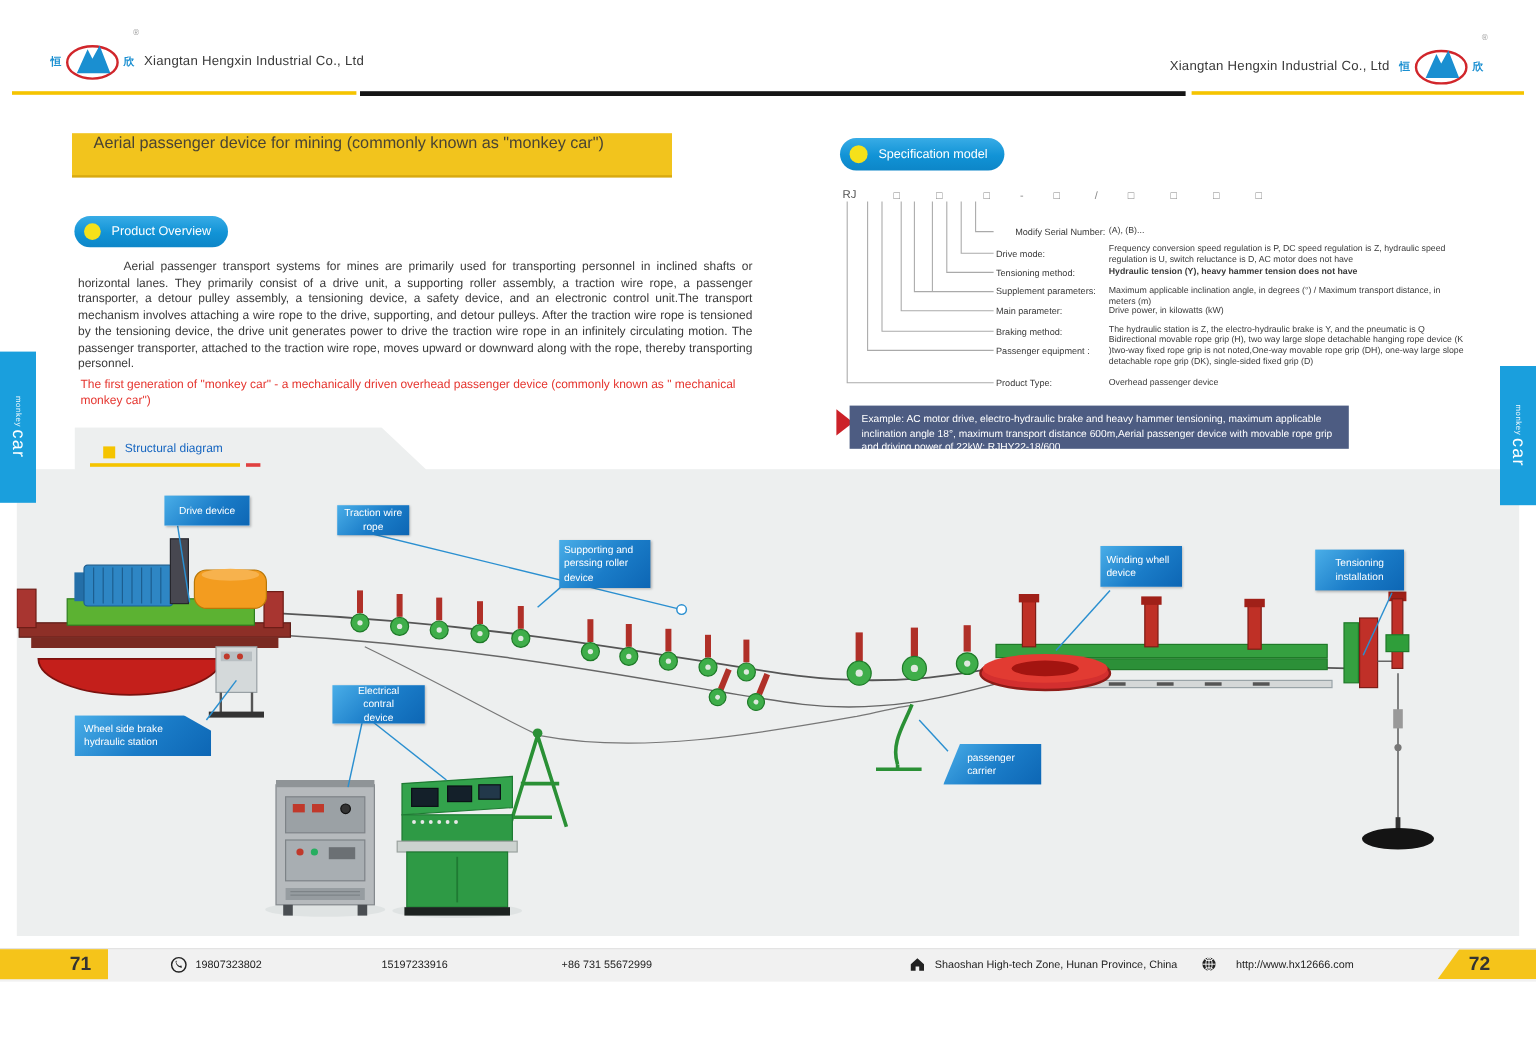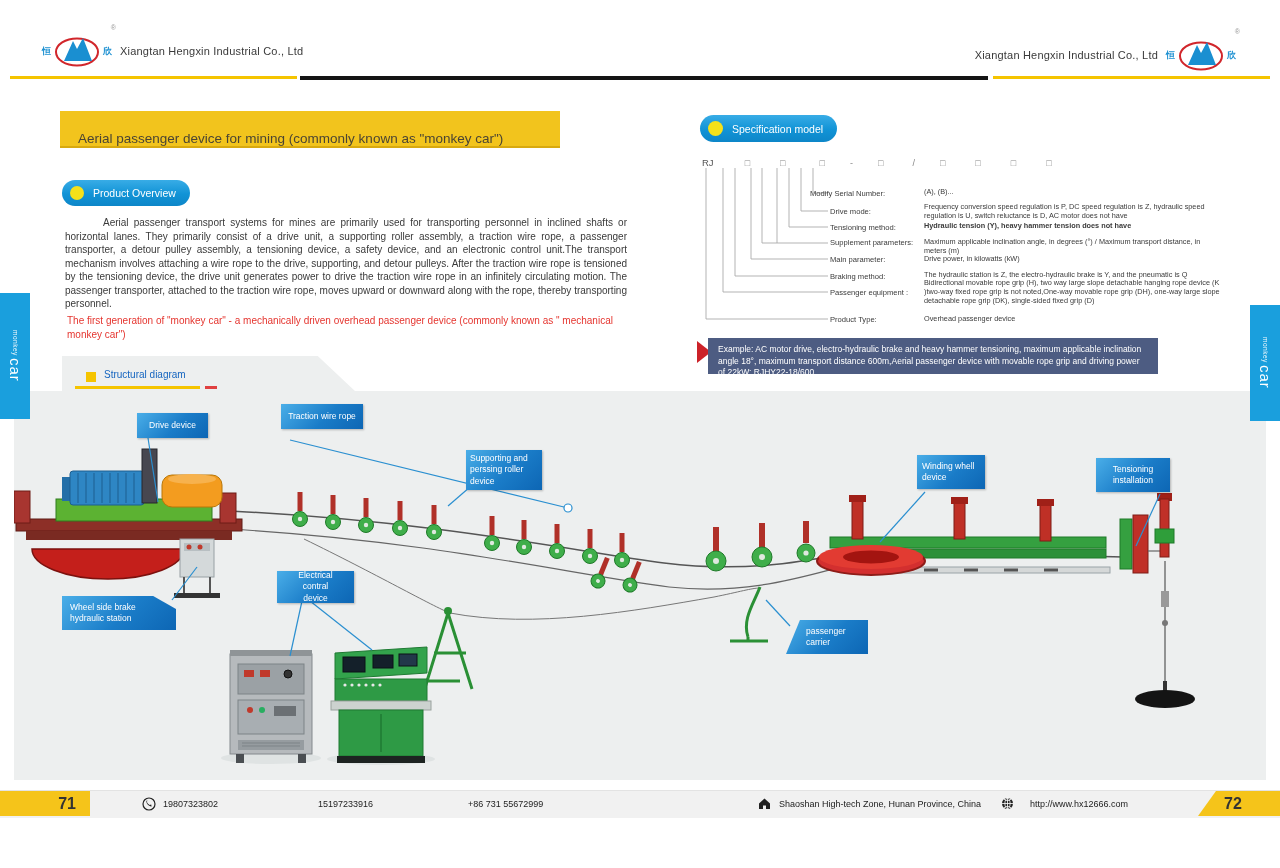--- a/index.html
+++ b/index.html
@@ -10,21 +10,21 @@
   
   .hdr{display:flex;align-items:center;gap:8px;}
   .company{font-size:11px;color:#3a3a3a;letter-spacing:.2px;}
   .logo{position:relative;display:flex;align-items:center;gap:1px;height:38px;}
   .logo .cjk{font-size:9px;color:#1a8fd1;font-weight:bold;}
   .logo .reg{position:absolute;top:-8px;right:-4px;font-size:7px;color:#999;}
   .rule{position:absolute;top:76px;height:3px;}
 
   
   .title-banner{left:60px;top:111px;width:500px;height:35px;background:#f2c41d;
-    box-shadow:0 2px 0 #d8a90f;display:flex;align-items:flex-end;padding-left:18px;
+    box-shadow:0 2px 0 #d8a90f;display:flex;align-items:flex-start;padding-left:18px;
     font-size:13.5px;color:#4a4433;box-sizing:border-box;}
   .pill{height:26px;border-radius:13px;background:linear-gradient(180deg,#38ace6 0%,#1193d6 55%,#0d86c8 100%);
     display:flex;align-items:center;color:#fff;font-size:10.5px;padding:0 14px 0 8px;box-sizing:border-box;}
   .pill .dot{width:14px;height:14px;border-radius:50%;background:#f5e11a;margin-right:9px;flex:0 0 auto;}
 
   .para{left:65px;top:216px;width:562px;font-size:10px;line-height:13.5px;color:#3a3a3a;
     text-align:justify;text-indent:38px;}
   .redtext{left:67px;top:314px;width:553px;font-size:10px;line-height:13.5px;color:#e5352f;}
 
   
@@ -44,21 +44,21 @@
   .side-tab{background:#1a9fdd;display:flex;flex-direction:column;align-items:center;
     justify-content:center;color:#fff;gap:3px;}
   .side-tab .w1{writing-mode:vertical-rl;font-size:6.5px;letter-spacing:.5px;opacity:.95;}
   .side-tab .w2{writing-mode:vertical-rl;font-size:15px;letter-spacing:1px;}
 
   
   .model-code{left:702px;top:157px;display:flex;align-items:center;font-size:9px;color:#888;gap:25px;}
   .model-code .pref{color:#555;font-size:9.5px;}
   .spec-label{font-size:7.6px;color:#3a3a3a;width:92px;line-height:9.2px;}
   .spec-value{font-size:7.3px;color:#3a3a3a;width:298px;line-height:8.8px;}
-  .example-box{left:708px;top:338px;width:450px;height:36px;background:#4d5c82;color:#fff;
+  .example-box{left:708px;top:338px;width:416px;height:36px;background:#4d5c82;color:#fff;
     font-size:8.5px;line-height:11.5px;padding:6px 10px;box-sizing:border-box;}
   .example-tri{left:697px;top:341px;width:0;height:0;border-top:11px solid transparent;
     border-bottom:11px solid transparent;border-left:14px solid #cc2229;}
 
   
   .footer-strip{left:0;top:790px;width:1280px;height:27px;background:#f1f1f1;border-top:1px solid #e3e3e3;}
   .f-item{position:absolute;top:790px;height:27px;display:flex;align-items:center;font-size:9px;color:#222;}
   .pageno{background:#f5c41a;font-size:16px;font-weight:bold;color:#333;display:flex;align-items:center;}
 </style>
 </head>
@@ -309,21 +309,21 @@
       <path d="M158,209 L183,176"></path>
       <path d="M288,210 L276,265"></path>
       <path d="M296,210 L358,259"></path>
       <path d="M776,235 L752,209"></path>
     </g>
   </svg>
 
   <div class="callout center" style="left:137px;top:413px;width:71px;height:25px;">
       <span>Drive device</span>
     </div>
-  <div class="callout center" style="left:281px;top:404px;width:82px;height:25px;justify-content:center;">
+  <div class="callout center" style="left:281px;top:421px;width:60px;height:25px;justify-content:center;">
       <span>Traction wire rope</span>
     </div>
   <div class="callout" style="left:466px;top:450px;width:76px;height:40px;padding:2px 4px;">
       <span>Supporting and perssing roller device</span>
     </div>
   <div class="callout" style="left:917px;top:455px;width:68px;height:34px;padding:2px 5px;">
       <span>Winding whell device</span>
     </div>
   <div class="callout center" style="left:1096px;top:458px;width:74px;height:34px;padding:2px 4px;">
       <span>Tensioning installation</span>
@@ -373,21 +373,21 @@
       <path d="M35,3 V111 H128"></path>
       <path d="M51,3 V94 H128"></path>
       <path d="M62,3 V78 H128"></path>
       <path d="M77,3 V78"></path>
       <path d="M89,3 V62 H128"></path>
       <path d="M101,3 V46 H128"></path>
       <path d="M113,3 V28 H128"></path>
     </g>
   </svg>
 
-  <div class="abs spec-label" style="left:810px;top:189px;">Modify Serial Number:</div>
+  <div class="abs spec-label" style="left:846px;top:189px;">Modify Serial Number:</div>
   <div class="abs spec-value" style="left:924px;top:188px;">(A), (B)...</div>
   <div class="abs spec-label" style="left:830px;top:207px;">Drive mode:</div>
   <div class="abs spec-value" style="left:924px;top:203px;">Frequency conversion speed regulation is P, DC speed regulation is Z, hydraulic speed regulation is U, switch reluctance is D, AC motor does not have</div>
   <div class="abs spec-label" style="left:830px;top:223px;">Tensioning method:</div>
   <div class="abs spec-value" style="left:924px;top:222px;font-weight:bold;">Hydraulic tension (Y), heavy hammer tension does not have</div>
   <div class="abs spec-label" style="left:830px;top:238px;">Supplement parameters:</div>
   <div class="abs spec-value" style="left:924px;top:238px;">Maximum applicable inclination angle, in degrees (°) / Maximum transport distance, in meters (m)</div>
   <div class="abs spec-label" style="left:830px;top:255px;">Main parameter:</div>
   <div class="abs spec-value" style="left:924px;top:255px;">Drive power, in kilowatts (kW)</div>
   <div class="abs spec-label" style="left:830px;top:272px;">Braking method:</div>

